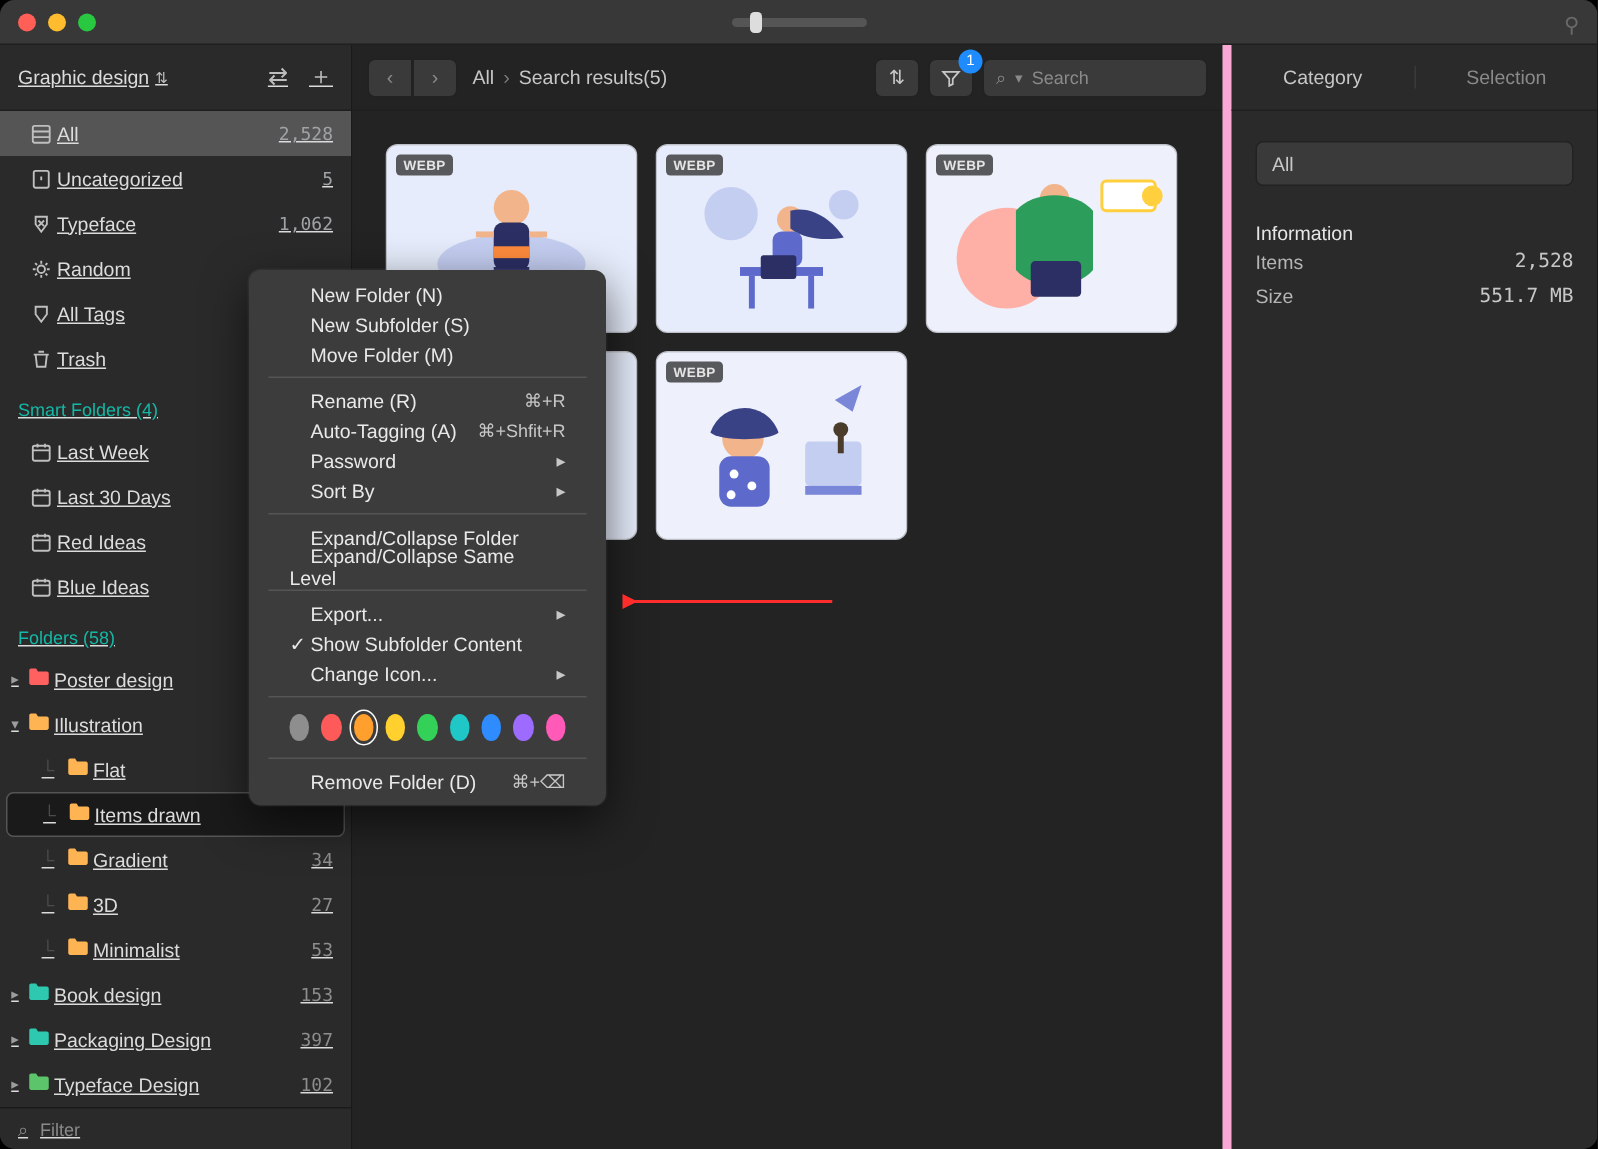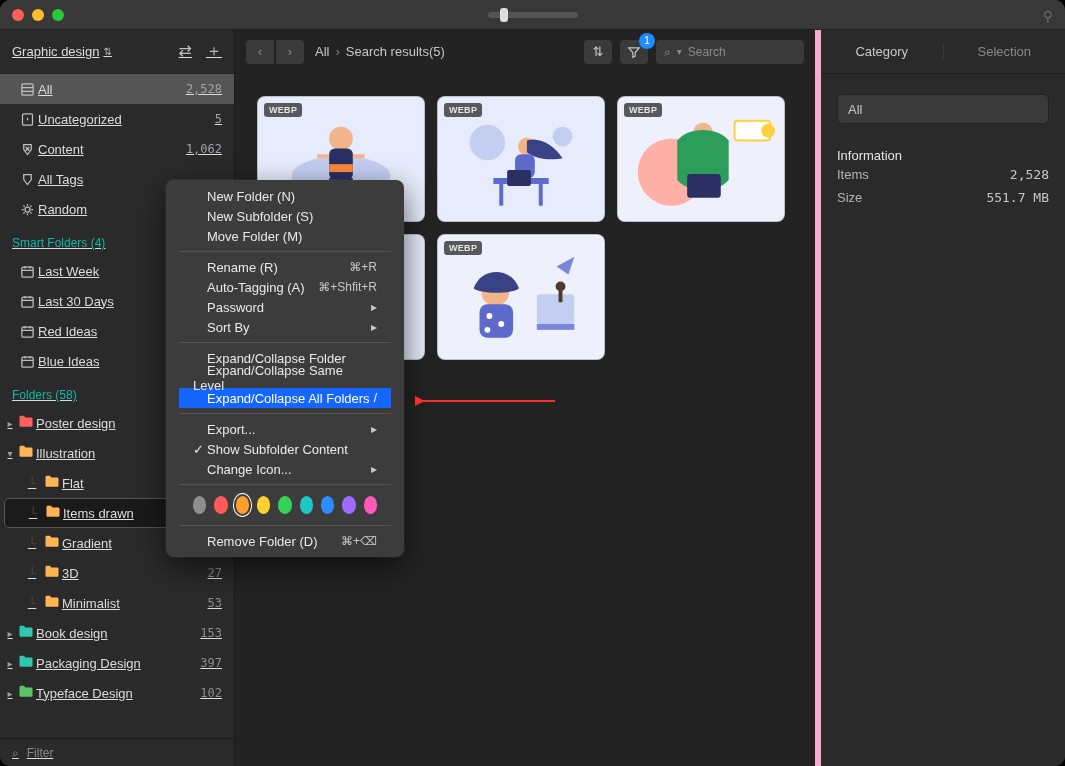--- a/index.html
+++ b/index.html
@@ -141,40 +141,49 @@
       <span class="label">Uncategorized</span>
       <span class="count">5</span>
     </div>
             <div class="sb-item ">
       <span class="icn">
                 <svg width="15" height="15" viewBox="0 0 24 24" fill="none" stroke="#bfbfbf" stroke-width="2">
                   <path d="M6 4v8l6 8 6-8V4H6z"></path>
                   <path d="M9 8l6 6M15 8l-6 6"></path>
                 </svg>
               </span>
-      <span class="label">Content</span>
+      <span class="label">Typeface</span>
       <span class="count">1,062</span>
+    </div>
+            <div class="sb-item ">
+      <span class="icn">
+                <svg width="15" height="15" viewBox="0 0 24 24" fill="none" stroke="#bfbfbf" stroke-width="2">
+                  <circle cx="12" cy="12" r="4"></circle>
+                  <path d="M12 3v3M12 18v3M3 12h3M18 12h3M5.5 5.5l2 2M16.5 16.5l2 2M18.5 5.5l-2 2M7.5 16.5l-2 2"></path>
+                </svg>
+              </span>
+      <span class="label">Random</span>
+      <span class="count"></span>
     </div>
             <div class="sb-item ">
       <span class="icn">
                 <svg width="15" height="15" viewBox="0 0 24 24" fill="none" stroke="#bfbfbf" stroke-width="2">
                   <path d="M6 4v8l6 8 6-8V4H6z"></path>
                 </svg>
               </span>
       <span class="label">All Tags</span>
       <span class="count"></span>
     </div>
             <div class="sb-item ">
       <span class="icn">
                 <svg width="15" height="15" viewBox="0 0 24 24" fill="none" stroke="#bfbfbf" stroke-width="2">
-                  <circle cx="12" cy="12" r="4"></circle>
-                  <path d="M12 3v3M12 18v3M3 12h3M18 12h3M5.5 5.5l2 2M16.5 16.5l2 2M18.5 5.5l-2 2M7.5 16.5l-2 2"></path>
-                </svg>
-              </span>
-      <span class="label">Random</span>
+                  <path d="M4 7h16M6 7l1.5 13h9L18 7M9 4h6"></path>
+                </svg>
+              </span>
+      <span class="label">Trash</span>
       <span class="count"></span>
     </div>
           </div>
 
         <div class="sb-section">Smart Folders (4)</div>
         <div id="smart-items">
             <div class="sb-item">
       <span class="icn">
                 <svg width="15" height="15" viewBox="0 0 24 24" fill="none" stroke="#bfbfbf" stroke-width="2">
                   <rect x="3" y="5" width="18" height="16" rx="2"></rect>
@@ -460,24 +469,20 @@
       </div>
       <div class="ctx-sep"></div>
       <div class="ctx-item ">
         <span><span class="ctx-check"></span>Expand/Collapse Folder</span>
 
       </div>
       <div class="ctx-item ">
         <span><span class="ctx-check"></span>Expand/Collapse Same Level</span>
 
       </div>
-      <div class="ctx-item hl">
-        <span><span class="ctx-check"></span>Expand/Collapse All Folders</span>
-        <span class="sc">/</span>
-      </div>
       <div class="ctx-sep"></div>
       <div class="ctx-item ">
         <span><span class="ctx-check"></span>Export...</span>
         <span class="sc">▸</span>
       </div>
       <div class="ctx-item ">
         <span><span class="ctx-check">✓</span>Show Subfolder Content</span>
 
       </div>
       <div class="ctx-item ">

